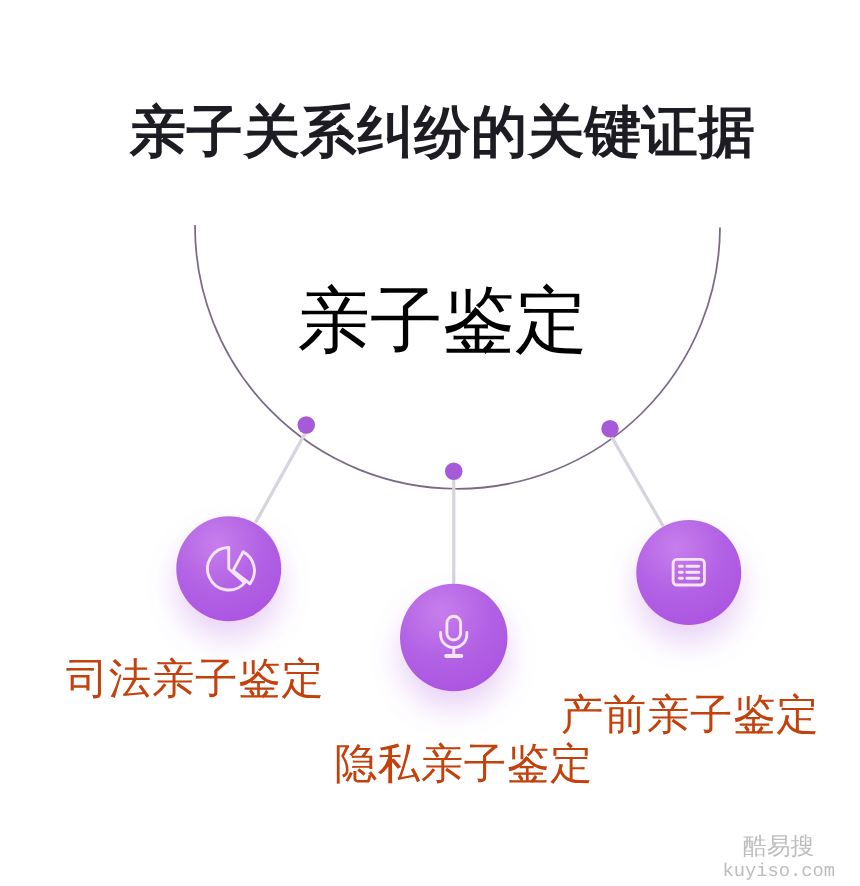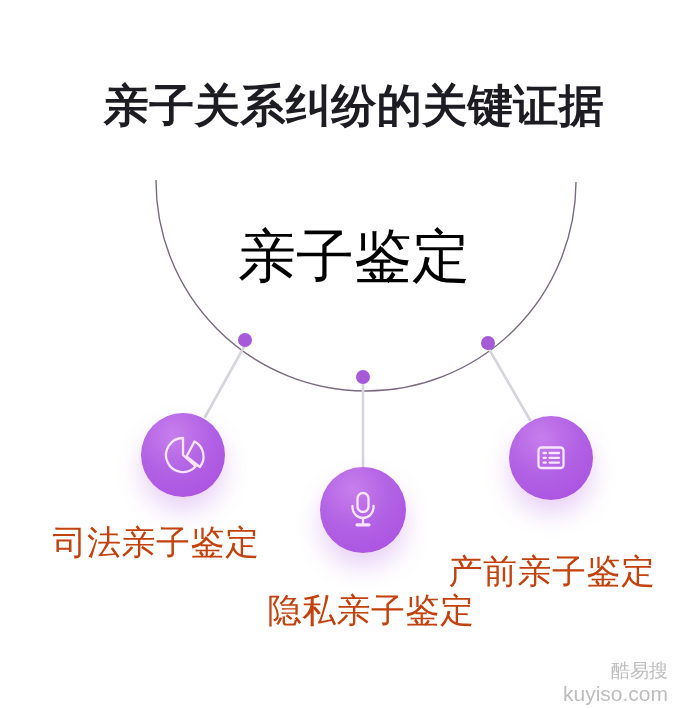--- a/index.html
+++ b/index.html
@@ -42,24 +42,24 @@
   .node-label{
     position:absolute;width:260px;text-align:center;
     font-size:34px;font-weight:400;color:#c2410c;
     letter-spacing:0.5px;white-space:nowrap;
   }
   .node-label.left{left:26px;top:520px;}
   .node-label.mid{left:241px;top:588px;}
   .node-label.right{left:422px;top:549px;}
   .watermark{
     position:absolute;right:20px;bottom:3px;
-    text-align:right;color:#bdbdbd;line-height:1.15;
+    text-align:center;color:#bdbdbd;line-height:1.15;
   }
   .watermark .brand{font-size:19px;font-family:"Liberation Sans","DejaVu Sans",sans-serif;}
-  .watermark .site{font-size:21px;font-family:Liberation Sans, sans-serif;}
+  .watermark .site{font-size:15px;font-family:Liberation Mono, monospace;}
 </style>
 </head>
 <body>
 
 <div class="page">
 
   <div class="title">亲子关系纠纷的关键证据</div>
 
   <svg class="diagram-svg" viewBox="0 0 688 709" xmlns="http://www.w3.org/2000/svg">
     <path class="arc" d="M156,180 A210,210 0 0 0 576,182"></path>

